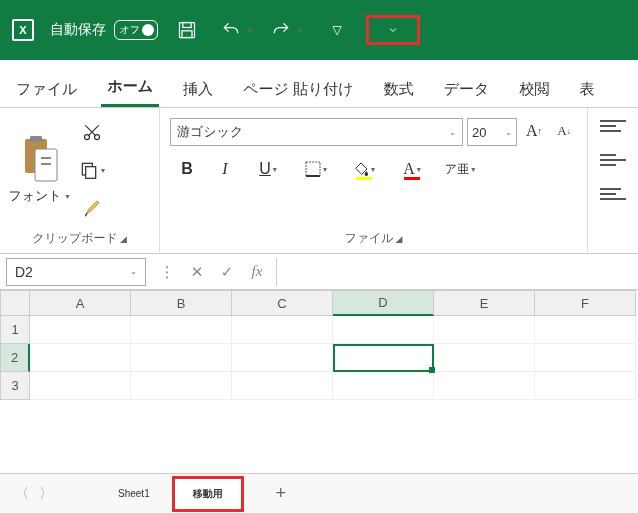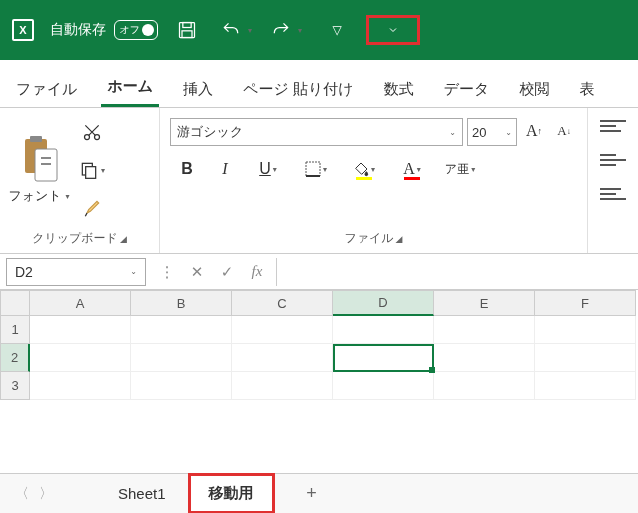--- a/index.html
+++ b/index.html
@@ -60,21 +60,21 @@
   .col-h.active { background: #d6e8dd; border-bottom: 2px solid #107c41; }
   .g-row { display: flex; }
   .row-h { width: 30px; height: 28px; background: #f0f0f0; border: 1px solid #ccc; border-top: none; display: flex; align-items: center; justify-content: center; font-size: 13px; color: #555; }
   .row-h.active { background: #d6e8dd; border-right: 2px solid #107c41; }
   .cell { width: 101px; height: 28px; border: 1px solid #eee; border-top: none; border-left: none; }
   .cell.selected { border: 2px solid #107c41; position: relative; }
   .cell.selected::after { content:""; position:absolute; right:-3px; bottom:-3px; width:6px; height:6px; background:#107c41; }
 
   .sheet-tabs { position: absolute; bottom: 0; left: 0; right: 0; height: 40px; border-top: 1px solid #ccc; display: flex; align-items: center; background: #f8f8f8; padding: 0 10px; }
   .nav-arrow { width: 24px; color: #999; font-size: 14px; text-align: center; }
-  .sheet-tab { padding: 8px 18px; font-size: 15px; background: #fff; border: 1px solid #ccc; border-bottom: none; margin: 0 2px; }
+  .sheet-tab { padding: 8px 18px; font-size: 10px; background: #fff; border: 1px solid #ccc; border-bottom: none; margin: 0 2px; }
   .sheet-tab.active { border: 3px solid #e03030; font-weight: bold; }
   .sheet-tab.first { border: none; background: transparent; }
   .add-sheet { width: 30px; font-size: 18px; color: #666; text-align: center; margin-left: 20px; }
 </style>
 </head>
 <body>
 
 <div class="titlebar">
   <div class="excel-icon">X</div>
   <div class="autosave">

